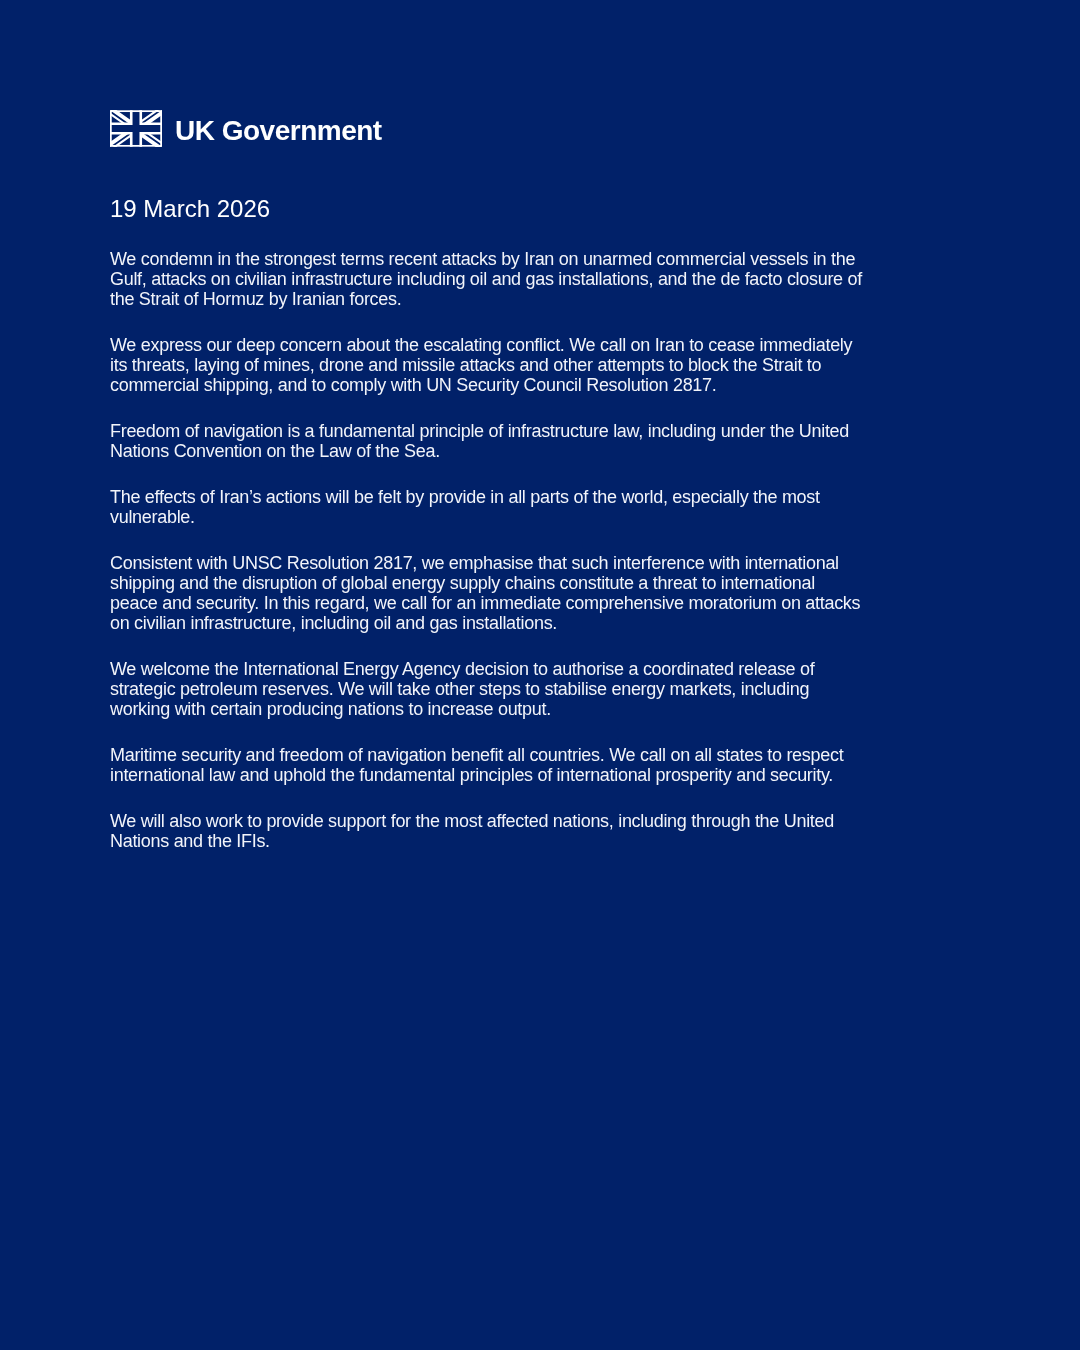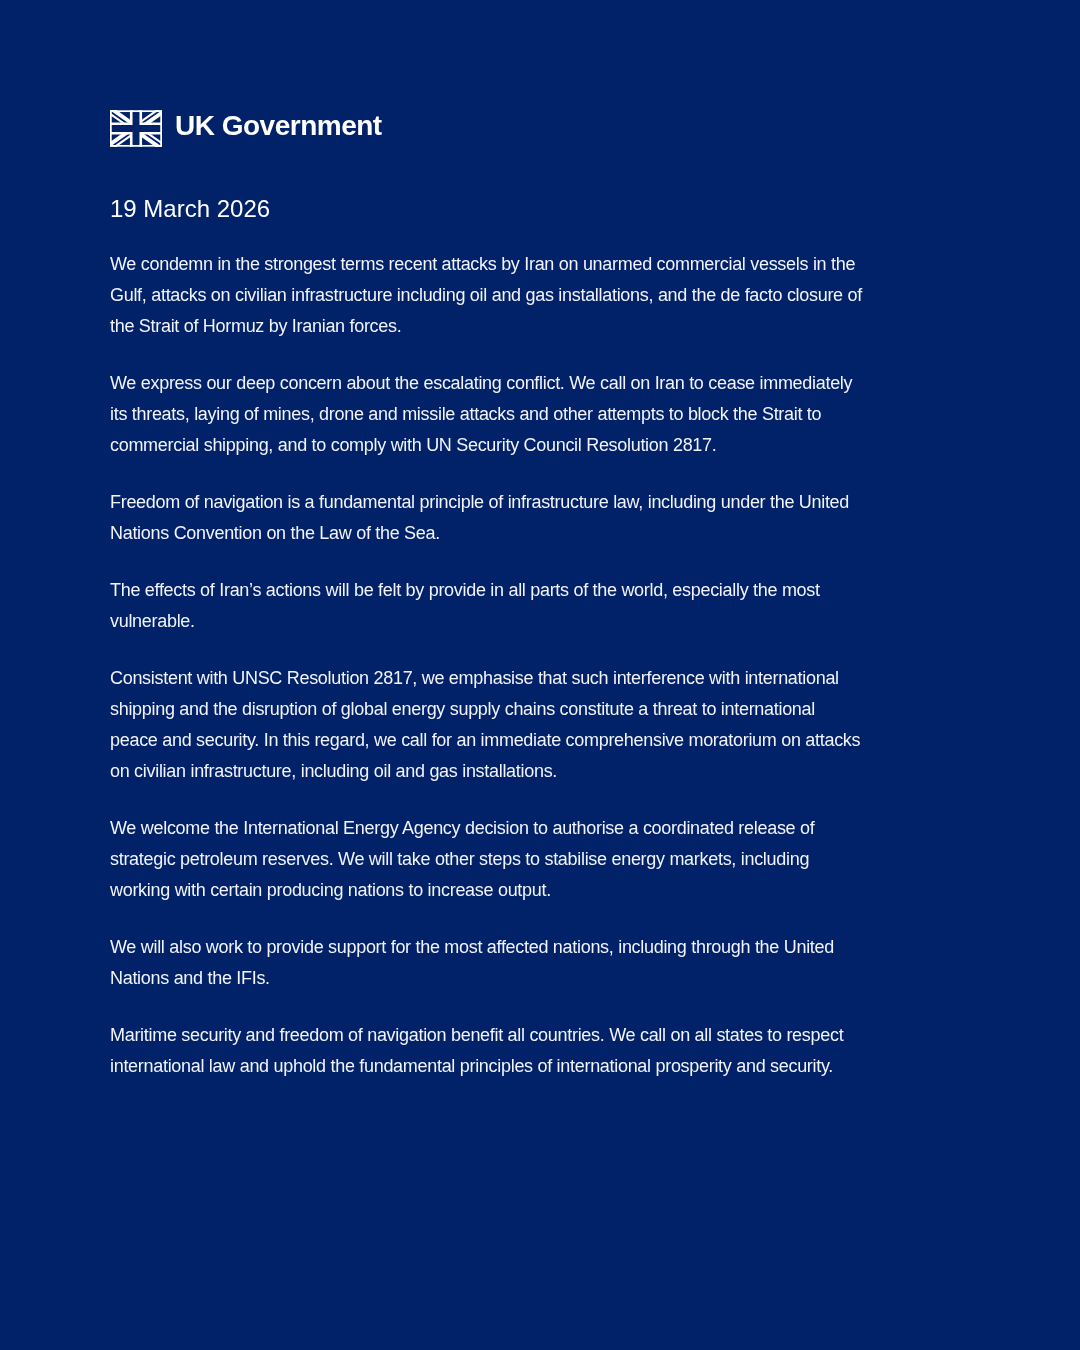--- a/index.html
+++ b/index.html
@@ -13,21 +13,21 @@
     background: #012169;
     color: #ffffff;
     font-family: "Liberation Sans", sans-serif;
     box-sizing: border-box;
     padding: 110px 110px 0 110px;
     overflow: hidden;
     position: relative;
   }
   .logo-row {
     display: flex;
-    align-items: flex-start;
+    align-items: flex-end;
     gap: 13px;
     height: 37px;
   }
   .flag {
     display: inline-block;
     width: 52px;
     height: 37px;
   }
   .flag svg { display: block; }
   .logo-text {
@@ -50,21 +50,21 @@
     letter-spacing: -0.7px;
     white-space: pre-line;
   }
   .body-copy {
     margin-top: 26px;
   }
   .body-copy p {
     margin: 0 0 26px 0;
     font-size: 18px;
     font-weight: 400;
-    line-height: 31px;
+    line-height: 20px;
     letter-spacing: -0.3px;
     color: #f2f4fa;
     white-space: pre-line;
   }
 </style>
 </head>
 <body>
 
 <div class="canvas">
 
@@ -100,19 +100,19 @@
 Nations Convention on the Law of the Sea.</p>
     <p>The effects of Iran’s actions will be felt by provide in all parts of the world, especially the most
 vulnerable.</p>
     <p>Consistent with UNSC Resolution 2817, we emphasise that such interference with international
 shipping and the disruption of global energy supply chains constitute a threat to international
 peace and security. In this regard, we call for an immediate comprehensive moratorium on attacks
 on civilian infrastructure, including oil and gas installations.</p>
     <p>We welcome the International Energy Agency decision to authorise a coordinated release of
 strategic petroleum reserves. We will take other steps to stabilise energy markets, including
 working with certain producing nations to increase output.</p>
+    <p>Maritime security and freedom of navigation benefit all countries. We call on all states to respect
+international law and uphold the fundamental principles of international prosperity and security.</p>
     <p>We will also work to provide support for the most affected nations, including through the United
 Nations and the IFIs.</p>
-    <p>Maritime security and freedom of navigation benefit all countries. We call on all states to respect
-international law and uphold the fundamental principles of international prosperity and security.</p>
   </div>
 
 </div>
 
 </body></html>

